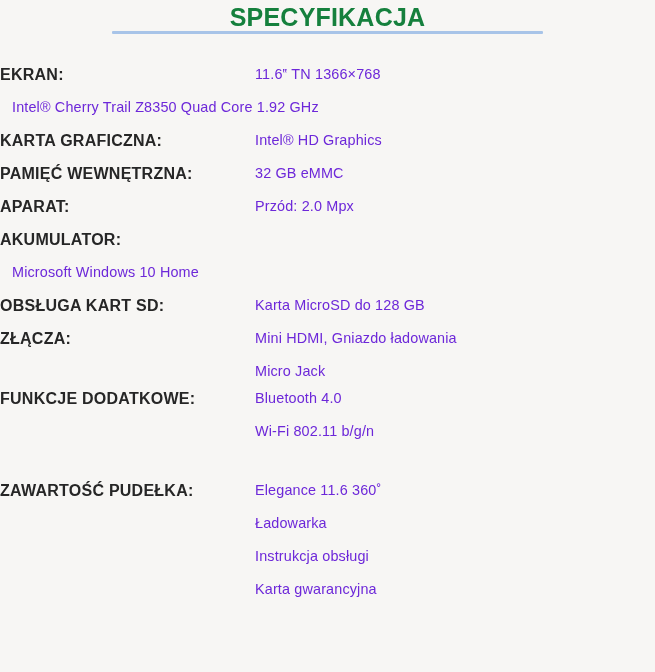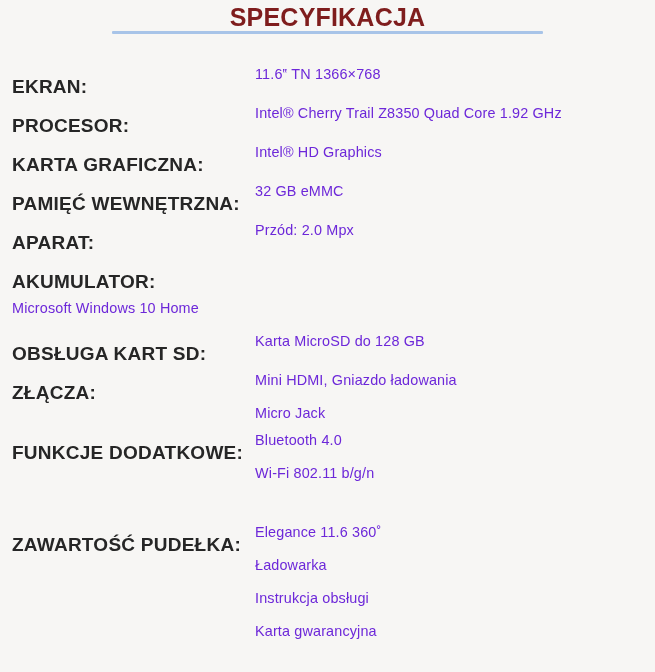--- a/index.html
+++ b/index.html
@@ -31,21 +31,21 @@
     text-align: center;
   }
   .heading-title {
     display: block;
     margin: 0;
     padding-top: 3px;
     font-size: 25px;
     line-height: 29px;
     font-weight: 700;
     letter-spacing: 0.2px;
-    color: #7f1d1d;
+    color: #15803d;
     text-align: center;
   }
   .heading-rule {
     position: absolute;
     left: 112px;
     top: 31px;
     width: 431px;
     height: 3px;
     background: #a8c4e8;
     border-radius: 1px;
@@ -63,29 +63,28 @@
     display: flex;
     align-items: flex-start;
     min-height: 33px;
   }
   .spec-row.gap-before {
     margin-top: 32px;
   }
   .spec-label {
     flex: 0 0 243px;
     box-sizing: border-box;
-    padding-left: 12px;
+    padding-left: 0;
     padding-top: 6px;
-    font-size: 19px;
+    font-size: 16px;
     line-height: 21px;
     font-weight: 700;
     letter-spacing: 0.25px;
     color: #262626;
     white-space: nowrap;
-    margin-top: 12px;
   }
   .spec-values {
     flex: 1 1 auto;
     box-sizing: border-box;
     padding-left: 12px;
     padding-top: 6px;
   }
   .spec-value {
     font-size: 14.4px;
     line-height: 21px;
@@ -109,21 +108,20 @@
   </div>
 
   <div class="spec-table">
       <div class="spec-row">
         <div class="spec-label">EKRAN:</div>
         <div class="spec-values">
           <div class="spec-value">11.6‟ TN 1366×768</div>
         </div>
       </div>
       <div class="spec-row">
-        <div class="spec-label">PROCESOR:</div>
         <div class="spec-values">
           <div class="spec-value">Intel® Cherry Trail Z8350 Quad Core 1.92 GHz</div>
         </div>
       </div>
       <div class="spec-row">
         <div class="spec-label">KARTA GRAFICZNA:</div>
         <div class="spec-values">
           <div class="spec-value">Intel® HD Graphics</div>
         </div>
       </div>

